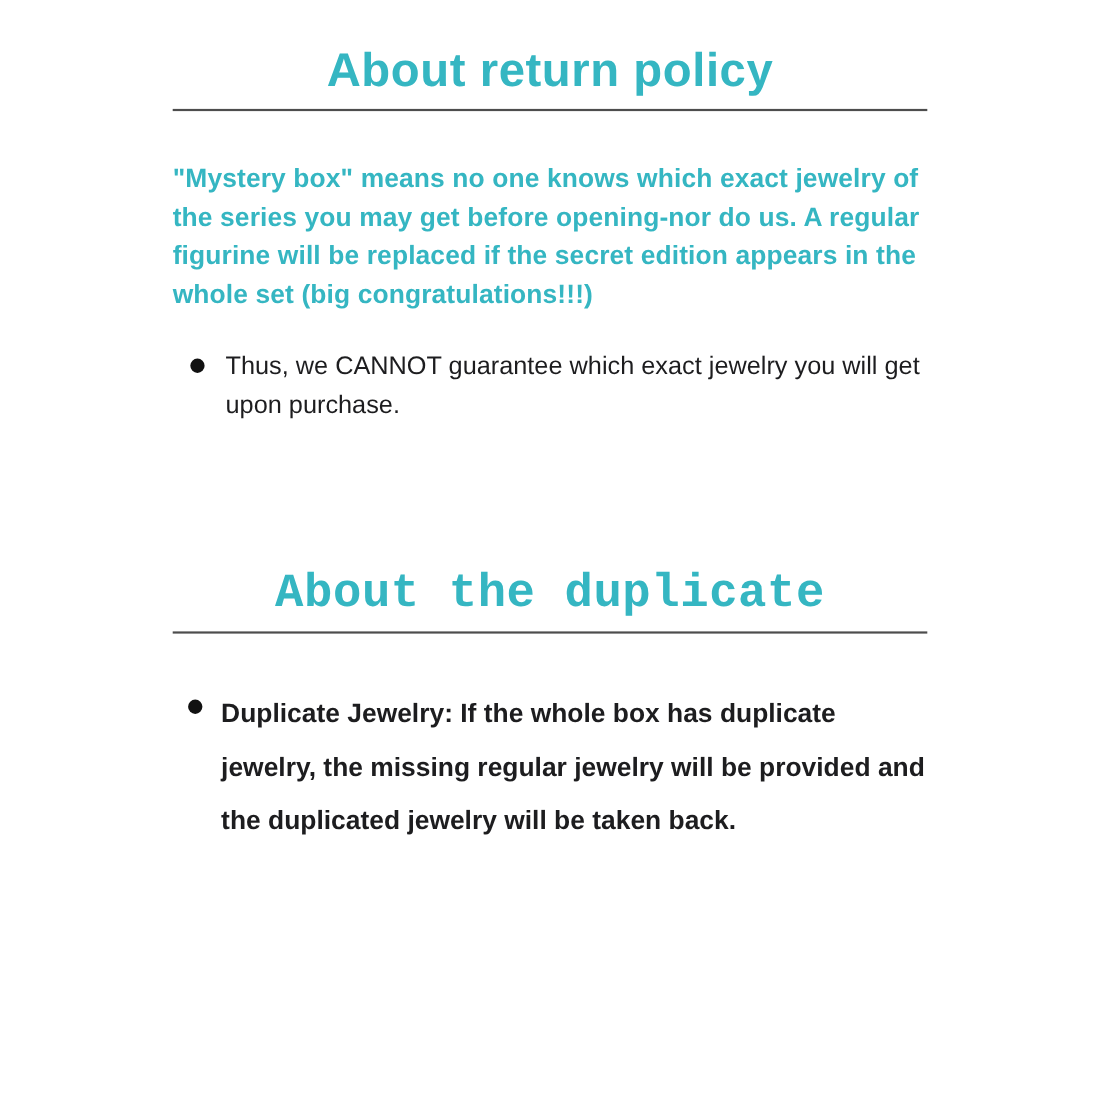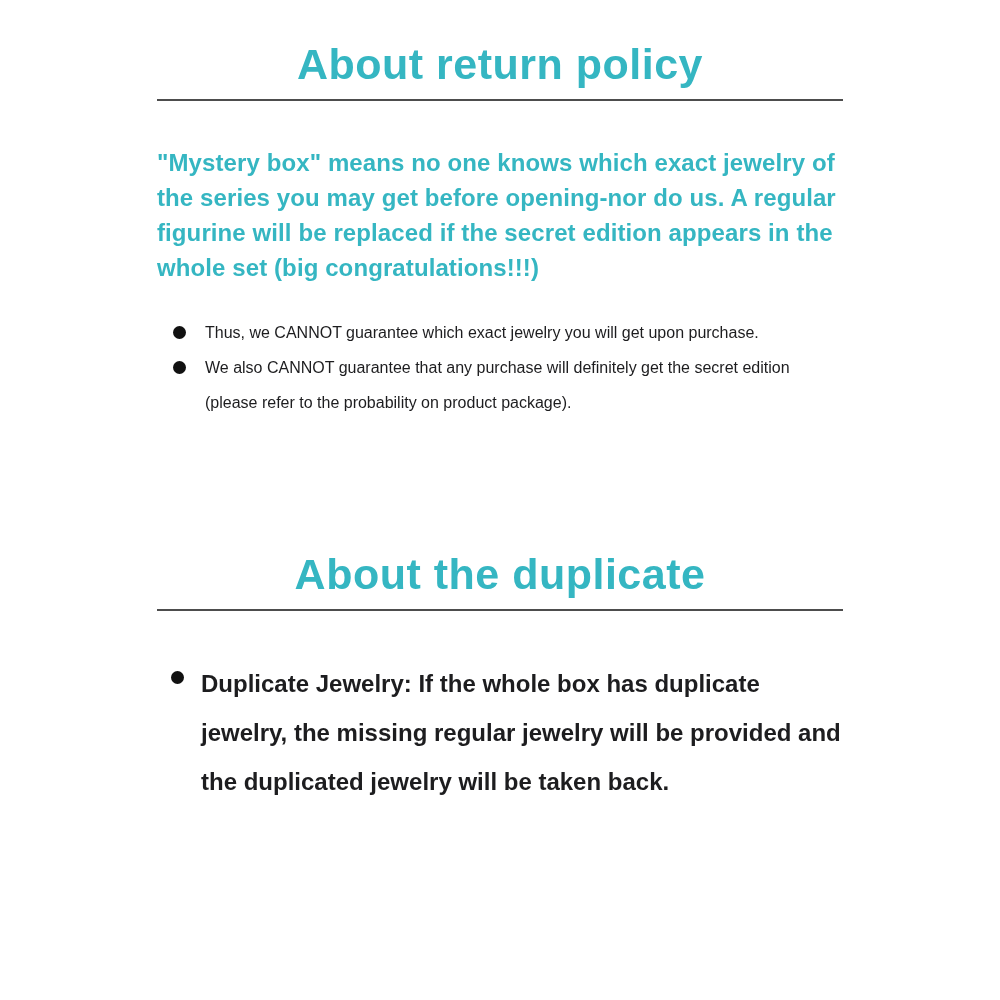--- a/index.html
+++ b/index.html
@@ -22,21 +22,21 @@
   h1.section-title, h2.section-title {
     margin: 0;
     color: #35b6c2;
     text-align: center;
     font-size: 43px;
     line-height: 1.05;
     font-weight: bold;
     letter-spacing: 0.5px;
   }
   h1.section-title { padding-top: 42px; }
-  h2.section-title { margin-top: 132px; }
+  h2.section-title { margin-top: 132px; font-family: Liberation Mono, monospace; }
   .rule {
     border: none;
     border-top: 2px solid #4d4d4d;
     margin: 12px 0 0 0;
     width: 100%;
   }
   .teal-para {
     margin: 44px 0 0 0;
     color: #35b6c2;
     font-size: 24px;
@@ -64,21 +64,21 @@
     flex: 0 0 13px;
     width: 13px;
     height: 13px;
     border-radius: 50%;
     background: #111111;
     margin-top: 11px;
     margin-right: 19px;
   }
   ul.bullets .li-text {
     color: #1d1d1f;
-    font-size: 16px;
+    font-size: 23px;
     line-height: 35px;
     font-weight: 400;
   }
   ul.bullets.bold-dark {
     margin-top: 48px;
     padding-left: 14px;
   }
   ul.bullets.bold-dark .dot {
     margin-top: 12px;
     margin-right: 17px;
@@ -99,24 +99,20 @@
 
     <div class="rule"></div>
 
     <p class="teal-para">"Mystery box" means no one knows which exact jewelry of the series you may get before opening-nor do us. A regular figurine will be replaced if the secret edition appears in the whole set (big congratulations!!!)</p>
 
     <ul class="bullets dark">
       <li>
         <span class="dot"></span>
         <span class="li-text">Thus, we CANNOT guarantee which exact jewelry you will get upon purchase.</span>
       </li>
-      <li>
-        <span class="dot"></span>
-        <span class="li-text">We also CANNOT guarantee that any purchase will definitely get the secret edition (please refer to the probability on product package).</span>
-      </li>
     </ul>
 
 
     <h2 class="section-title">About the duplicate</h2>
 
     <div class="rule"></div>
 
     <ul class="bullets bold-dark">
       <li>
         <span class="dot"></span>

